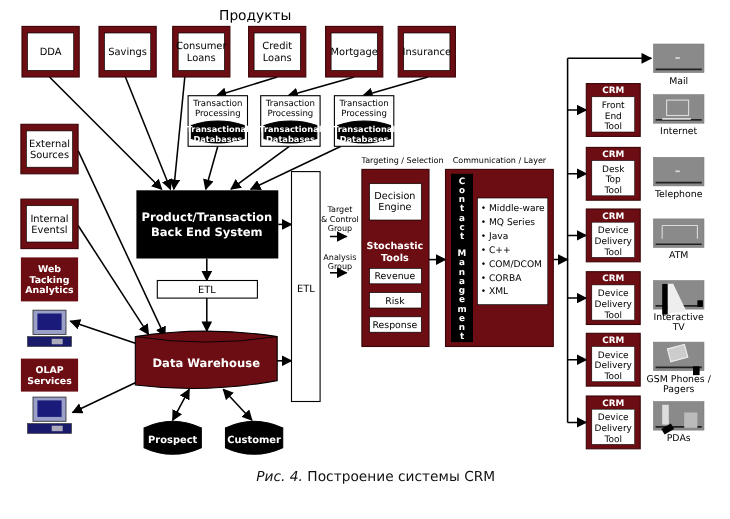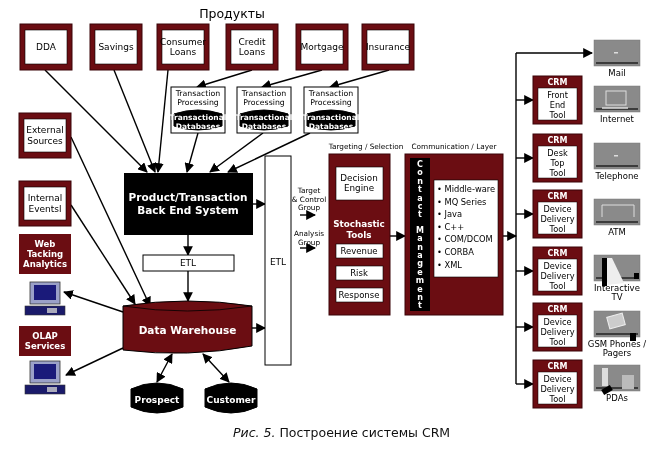--- a/index.html
+++ b/index.html
@@ -428,13 +428,13 @@
         <rect x="602" y="368" width="6" height="18" fill="#ddd"></rect>
         <rect x="602" y="387" width="10" height="6" fill="#000" transform="rotate(-30 607 390)"></rect>
         <rect x="622" y="375" width="12" height="14" fill="#bbb"></rect>
       </g>
       <g>
         <text x="617" y="400.975" text-anchor="middle" font-size="8.5" class="t" font-weight="normal">PDAs</text>
       </g>
     </g>
 </svg>
 
-<div class="caption"><i>Рис. 5.</i><span> Построение системы CRM</span></div>
+<div class="caption"><i>Рис. 4.</i><span> Построение системы CRM</span></div>
 
 </body></html>

